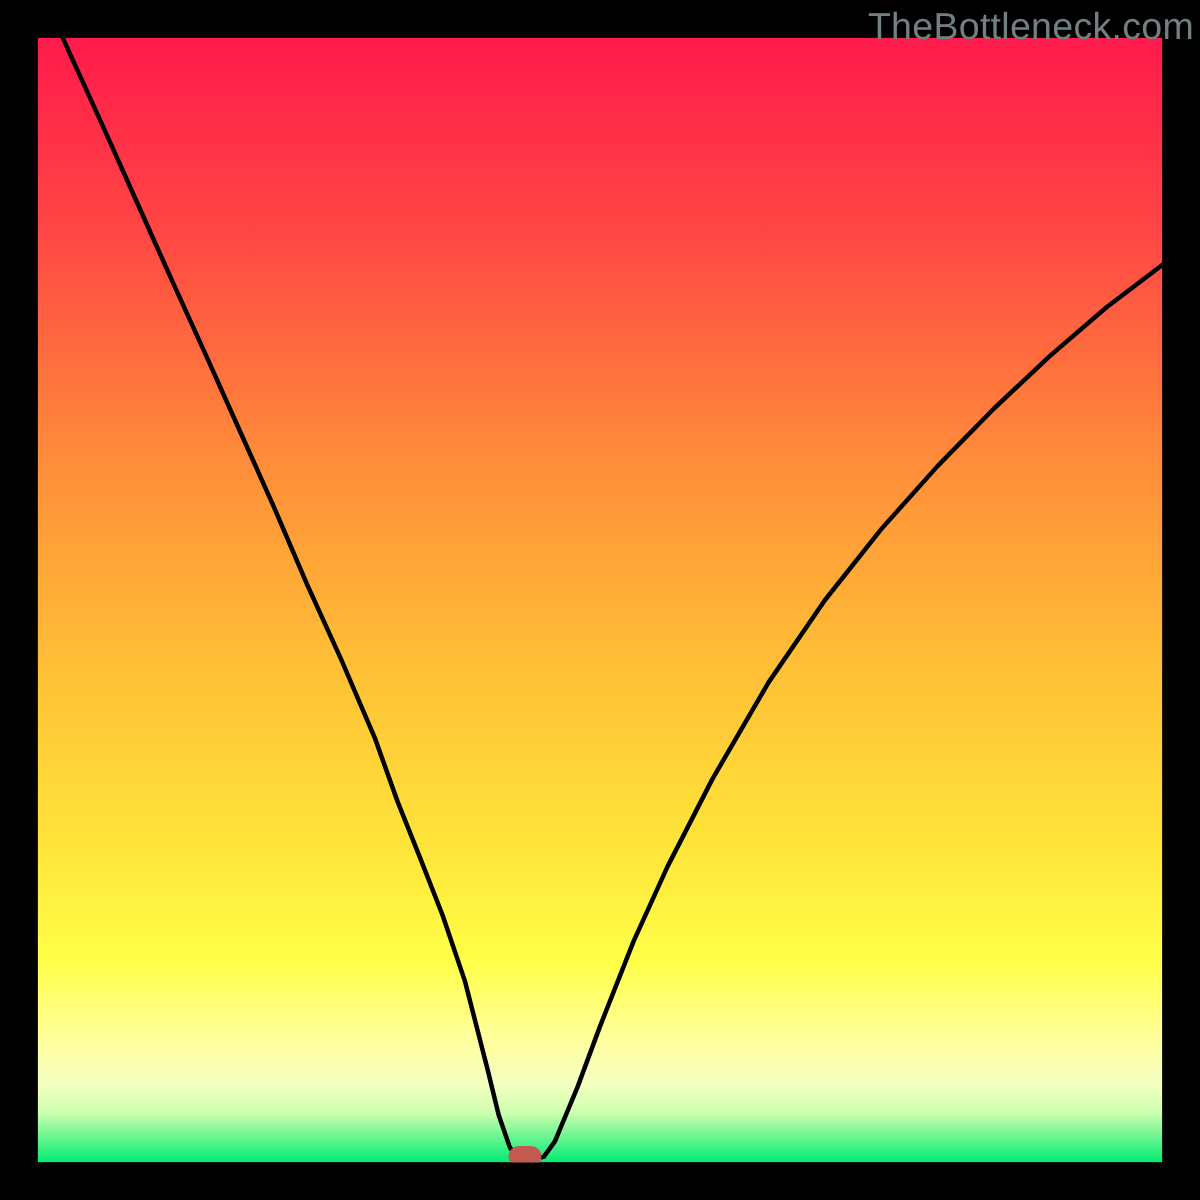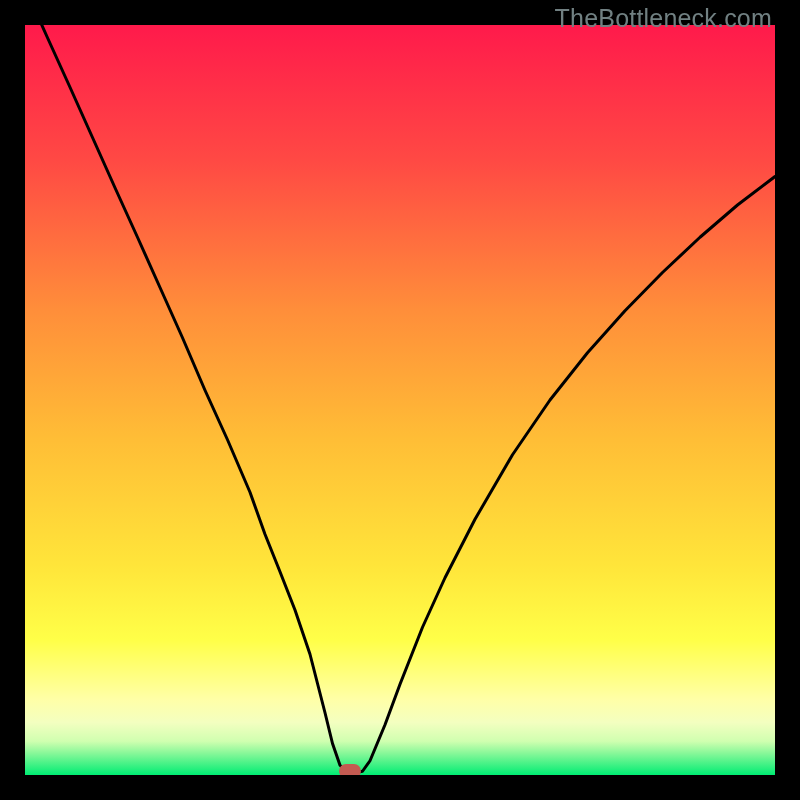--- a/index.html
+++ b/index.html
@@ -13,21 +13,21 @@
   }
   .frame {
     position: relative;
     width: 800px;
     height: 800px;
     background: #000;
   }
   .watermark {
     position: absolute;
     top: 4px;
-    right: 28px;
+    right: 4px;
     color: #718082;
     font-size: 25px;
     font-weight: 400;
     letter-spacing: 0.2px;
     z-index: 5;
   }
   .plot-area {
     position: absolute;
     left: 25px;
     top: 25px;

